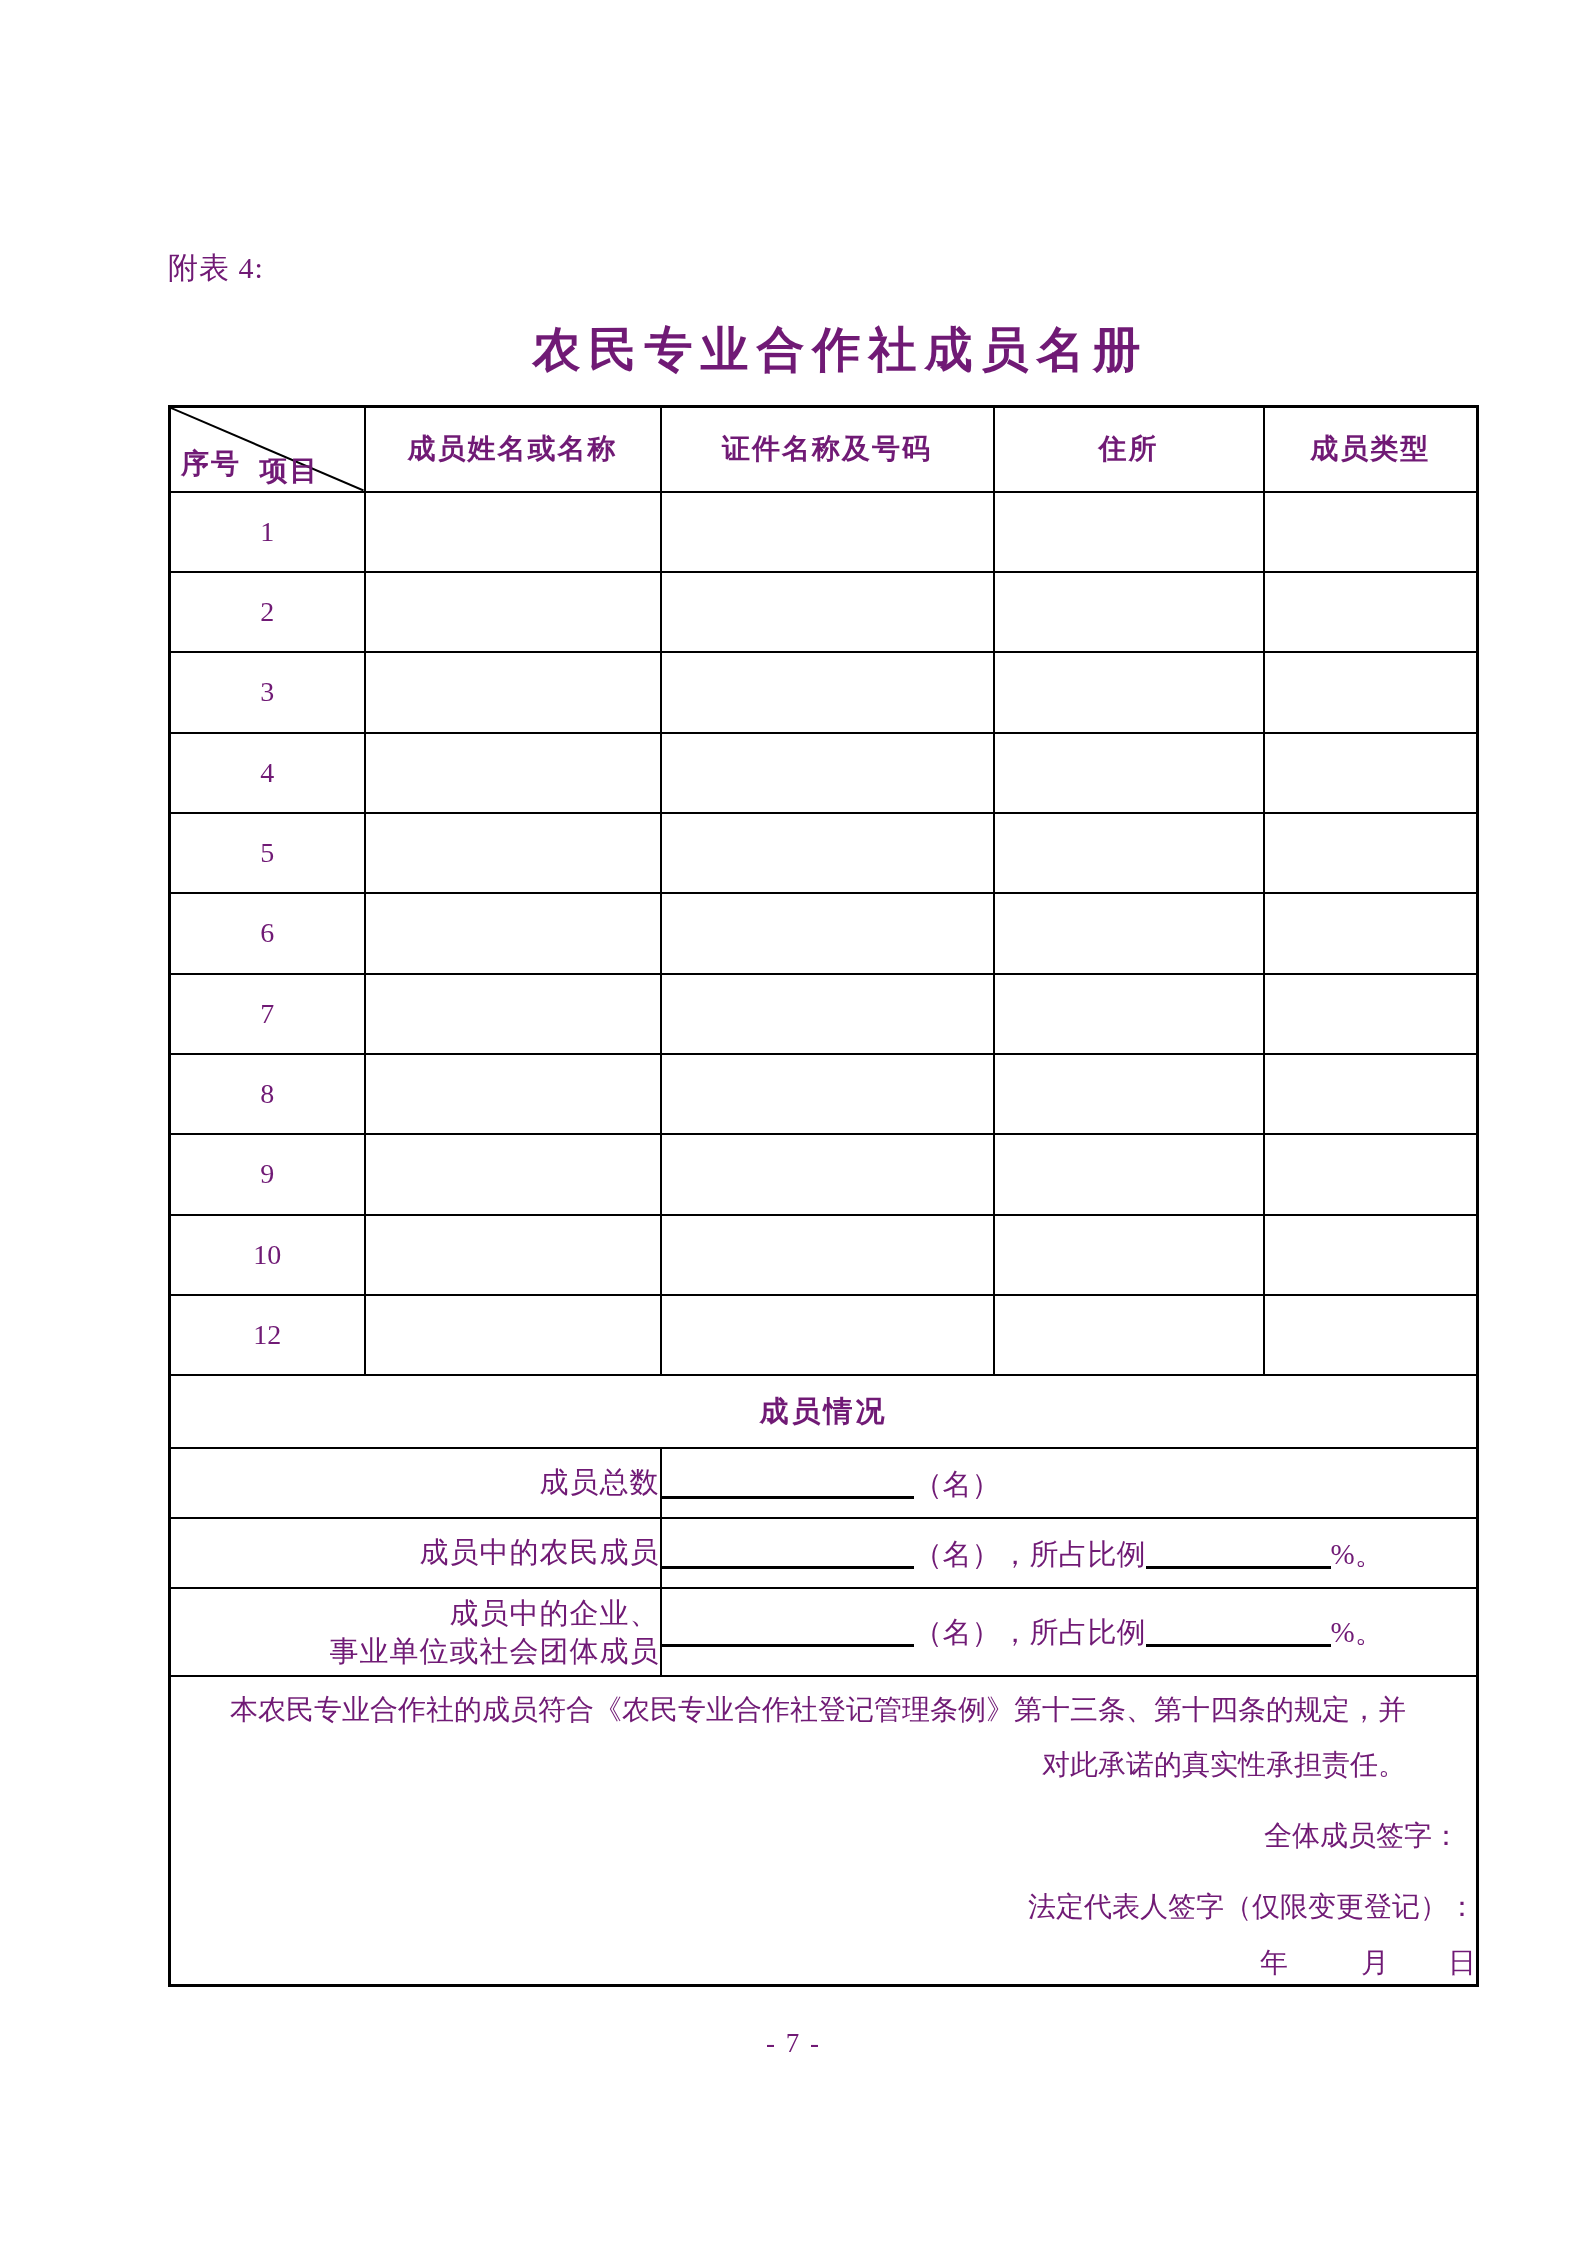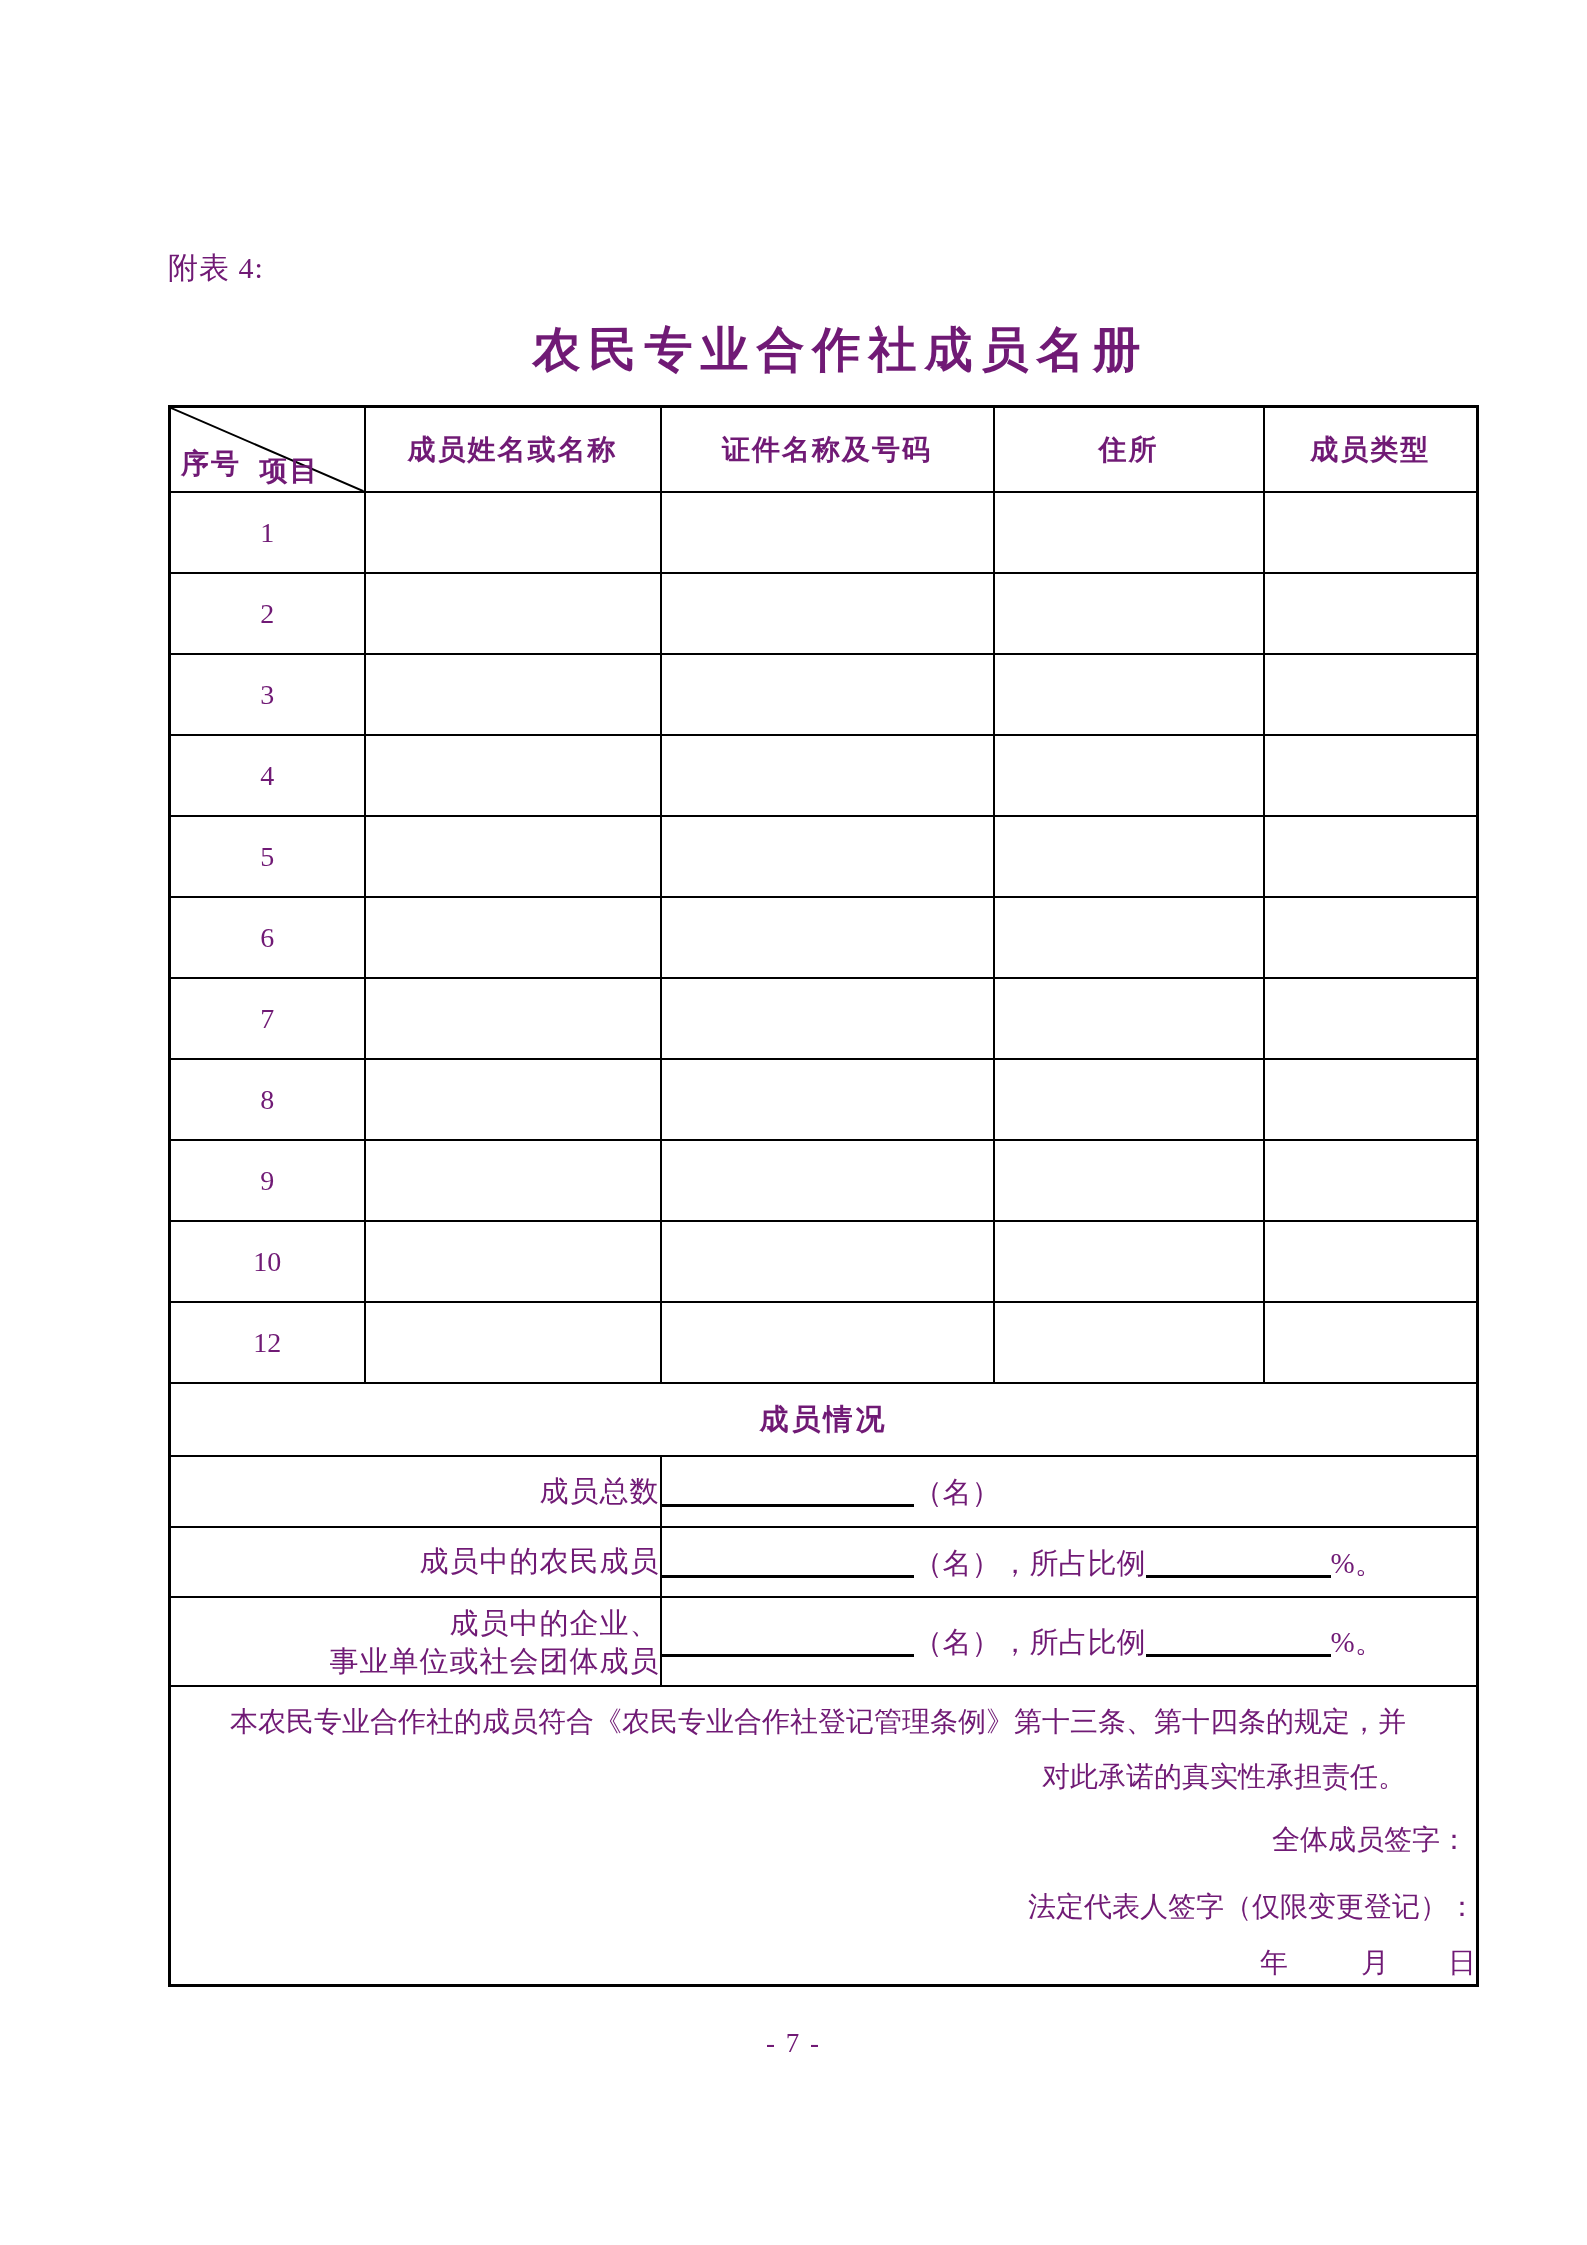--- a/index.html
+++ b/index.html
@@ -77,21 +77,21 @@
     border-bottom:3px solid #000;
     position:relative;top:5px;
   }
   .fill-long{width:252px;}
   .fill-short{width:185px;}
   td.decl-cell{
     vertical-align:top;text-align:right;
     padding:16px 15px 0 15px;font-size:28px;
   }
   .statement{width:1235px;line-height:55px;text-indent:56px;margin:0;}
-  .sign-all{line-height:55px;text-indent:56px;margin:8px;}
+  .sign-all{line-height:55px;text-indent:56px;margin:16px;}
   .legal-rep{line-height:55px;text-indent:56px;margin:12px 0 0 0;}
   .date-line{line-height:30px;margin:14px 0 0 854px;white-space:nowrap;}
   .date-line span{display:inline-block;}
   .date-month{margin-left:66px;}
   .date-day{margin-left:52px;}
   .page-number{
     position:absolute;left:0;top:2028px;width:100%;
     text-align:center;font-size:27px;letter-spacing:2px;
   }
 </style>

